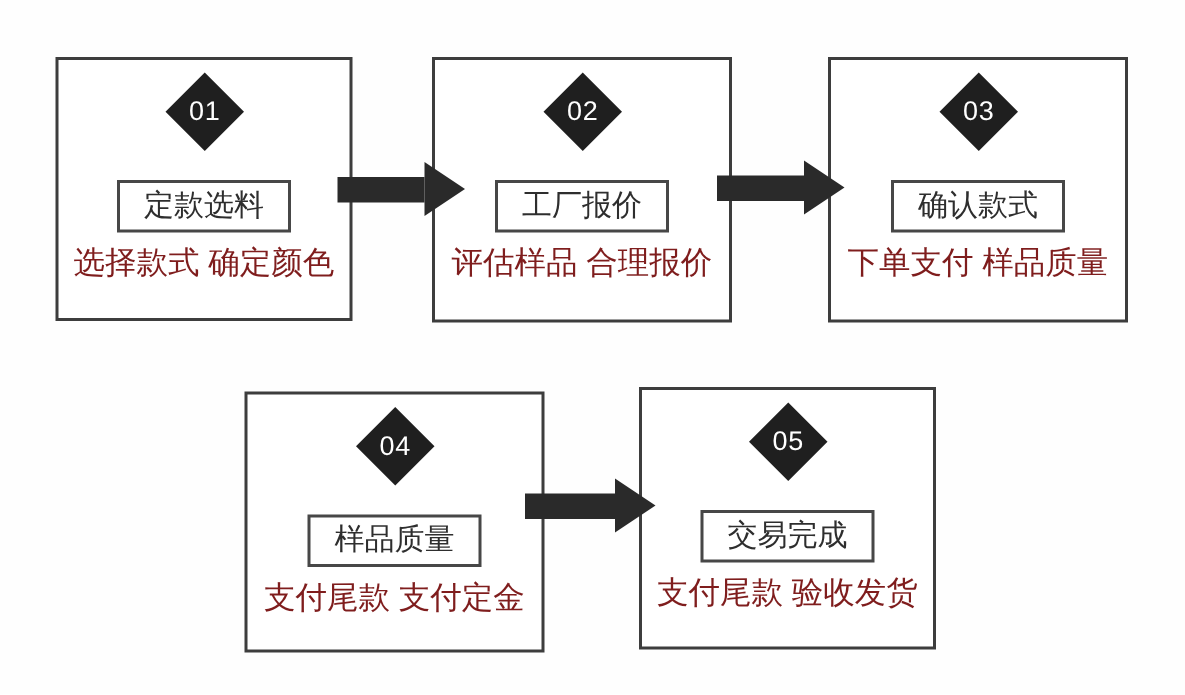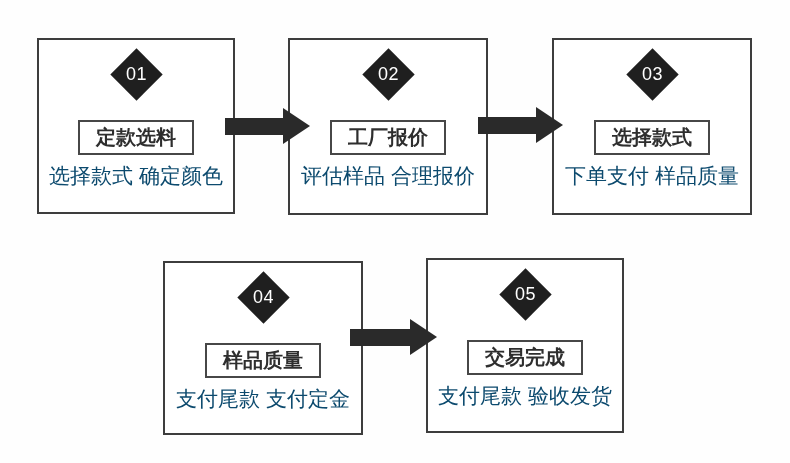--- a/index.html
+++ b/index.html
@@ -43,26 +43,25 @@
     letter-spacing: 0.5px;
   }
   .titlebox {
     margin-top: 27px;
     border: 2px solid #474747;
     padding: 4px 16px;
     font-size: 20px;
     color: #2e2e2e;
     white-space: nowrap;
     line-height: 1.15;
-    font-weight: bold;
   }
   .subtitle {
     margin-top: 8px;
     font-size: 21px;
-    color: #0c4a6e;
+    color: #7f1d1d;
     white-space: nowrap;
     line-height: 1.2;
   }
   .arrow {
     position: absolute;
     display: flex;
     align-items: center;
     z-index: 2;
   }
   .arrow .shaft {
@@ -101,21 +100,21 @@
       <span>工厂报价</span>
     </div>
     <div class="subtitle">评估样品 合理报价</div>
   </div>
 
   <div class="card" style="left:552px; top:38px; width:200px; height:177px;">
     <div class="diamond">
       <span class="num">03</span>
     </div>
     <div class="titlebox">
-      <span>选择款式</span>
+      <span>确认款式</span>
     </div>
     <div class="subtitle">下单支付 样品质量</div>
   </div>
 
   <div class="card" style="left:163px; top:261px; width:200px; height:174px;">
     <div class="diamond">
       <span class="num">04</span>
     </div>
     <div class="titlebox">
       <span>样品质量</span>

